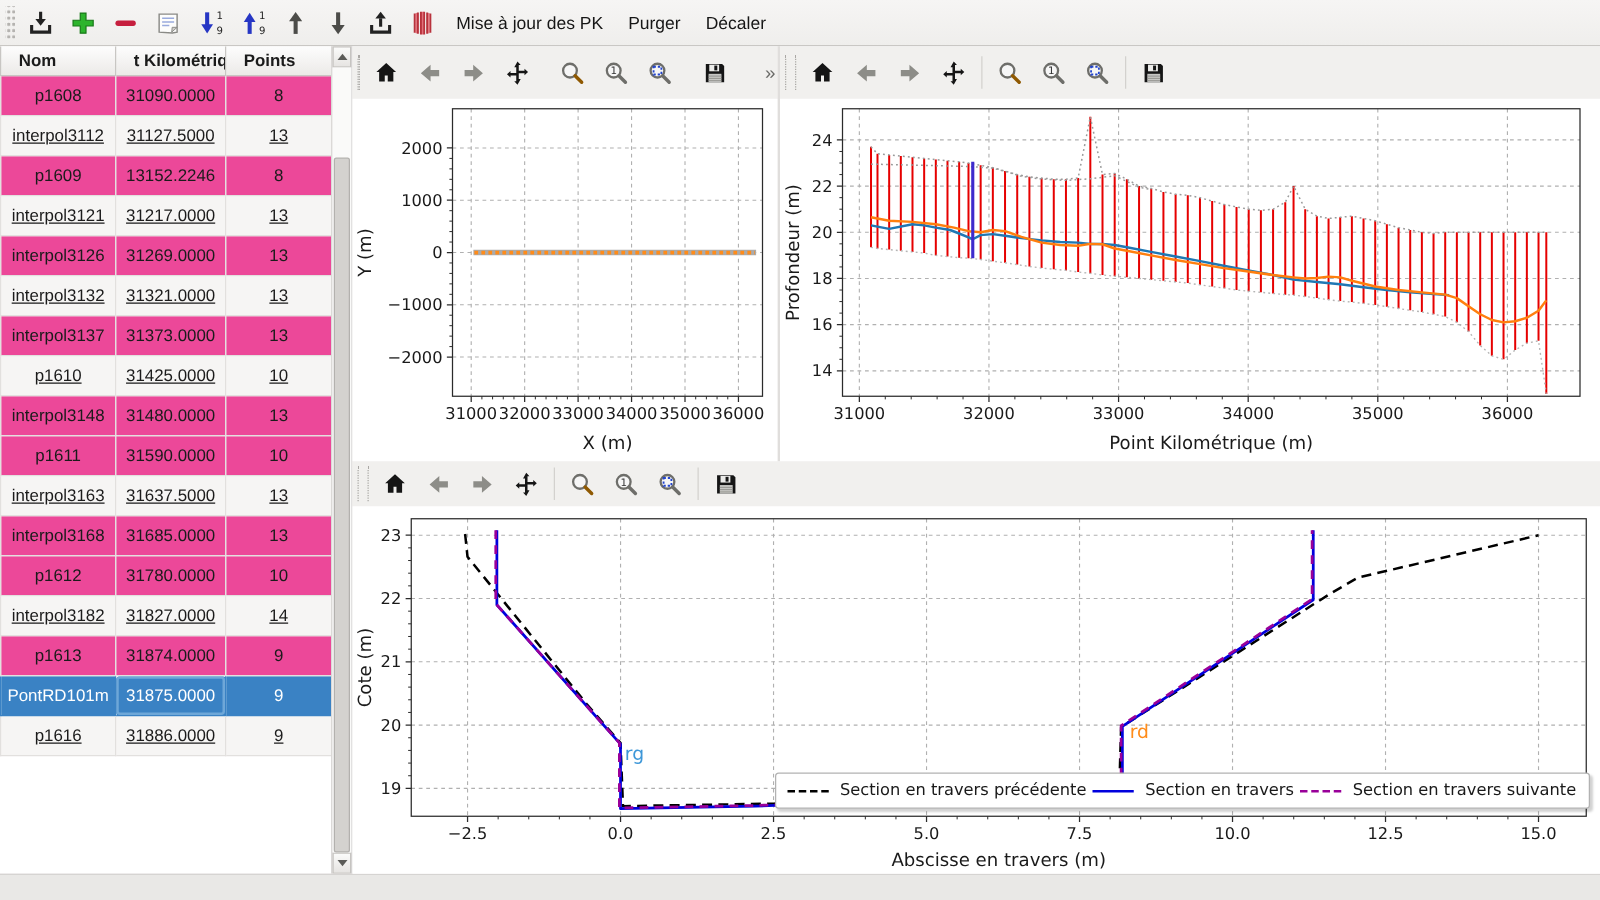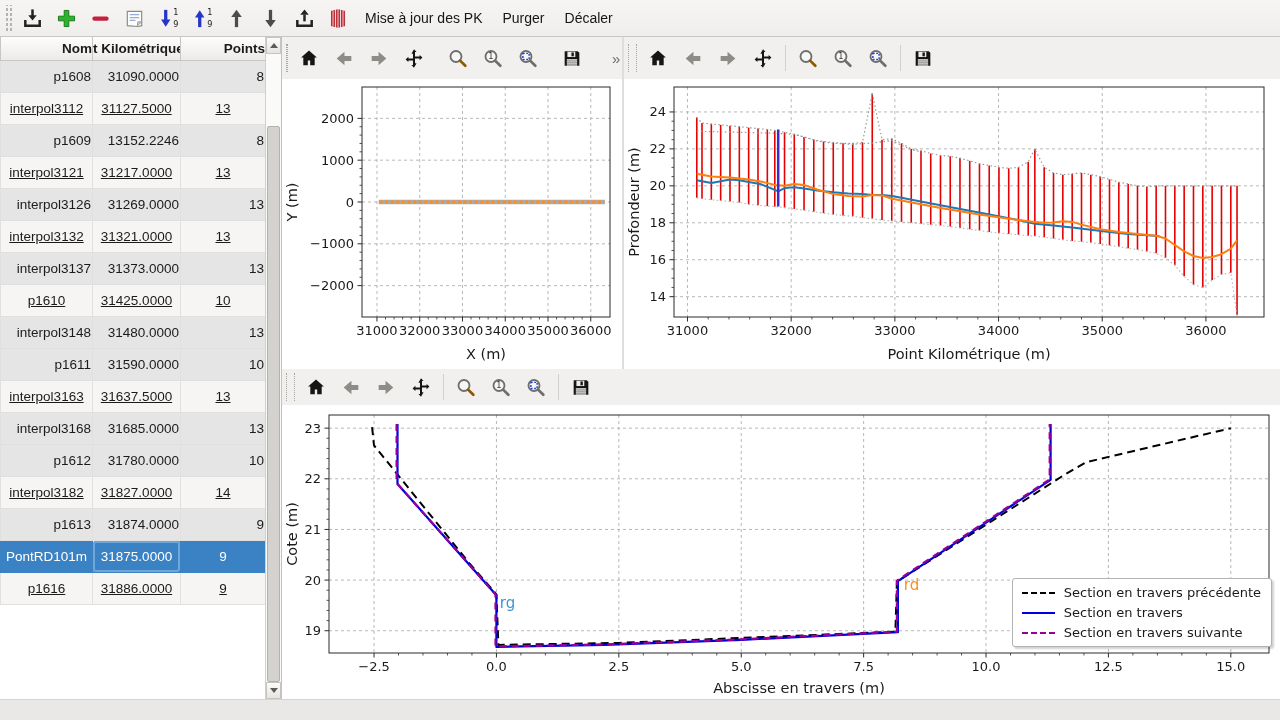--- a/index.html
+++ b/index.html
@@ -22,24 +22,24 @@
   .main{flex:1 1 auto;display:flex;min-height:0;}
   .left-pane{width:281px;flex:0 0 281px;background:#fff;border-right:1px solid #c4c2c0;
              display:flex;min-height:0;}
   .right-pane{flex:1 1 auto;display:flex;flex-direction:column;background:#f0efed;min-width:0;}
   .footer{height:20px;flex:0 0 20px;background:#e9e8e6;border-top:1px solid #d6d4d2;}
 
   
   .table-wrap{flex:1 1 auto;overflow:hidden;}
   table.sections{border-collapse:collapse;width:100%;table-layout:fixed;font-size:13.5px;color:#1b1b1b;}
   table.sections th{height:23px;font-weight:bold;background:linear-gradient(#fdfdfd,#eceae8);
-       border:1px solid #c8c6c3;border-top:none;text-align:right;overflow:hidden;white-space:nowrap;padding:0 0;margin-left:24px;}
+       border:1px solid #c8c6c3;border-top:none;text-align:left;overflow:hidden;white-space:nowrap;padding:0 14px;margin-left:24px;}
   table.sections td{height:29px;border:1px solid #e2e0de;text-align:center;overflow:hidden;white-space:nowrap;}
   table.sections tr.odd td{background:#f6f5f4;text-decoration:underline;}
-  table.sections tr.even td{background:#e5e5e5;text-align:right;}
+  table.sections tr.even td{background:#ec4899;}
   table.sections tr.selected td{background:#3a82c4;color:#ffffff;border-color:#3a82c4;margin-left:16px;}
   table.sections tr.selected td.focus-cell{box-shadow:inset 0 0 0 2px #6ea7d8;border-radius:3px;}
   col.c-nom{width:92px}col.c-pk{width:88px}col.c-pts{width:85px}
 
   
   .vscroll{width:15px;flex:0 0 15px;background:#f4f3f1;border-left:1px solid #d2d0ce;
            display:flex;flex-direction:column;}
   .sb-btn{height:15px;flex:0 0 15px;background:linear-gradient(#fbfbfa,#e6e4e2);border:1px solid #c6c4c1;
           display:flex;align-items:center;justify-content:center;}
   .sb-tri-up{width:0;height:0;border-left:4px solid transparent;border-right:4px solid transparent;border-bottom:5px solid #5b5b58;}
@@ -64,21 +64,21 @@
   .overflow{font-size:15px;color:#6b6b68;margin-left:22px;}
   .canvas-wrap{flex:1 1 auto;background:#ffffff;position:relative;overflow:hidden;}
   svg.plot{display:block;}
   text.tick{font:13px "DejaVu Sans",sans-serif;fill:#1a1a1a;}
   text.axlabel{font:14.5px "DejaVu Sans",sans-serif;fill:#1a1a1a;}
   text.annot{font:15px "DejaVu Sans",sans-serif;}
 
   
   .mpl-legend{position:absolute;right:8px;bottom:52px;background:#fff;border:1px solid #b2b2b2;
      border-radius:3px;padding:6px 10px 6px 9px;box-shadow:2px 2px 2px rgba(0,0,0,.18);
-     display:flex;flex-direction:column;gap:5px;font:13px "DejaVu Sans",sans-serif;color:#1a1a1a;margin-top:42px;}
+     display:flex;flex-direction:row;gap:5px;font:13px "DejaVu Sans",sans-serif;color:#1a1a1a;margin-top:42px;}
   .legend-row{display:flex;align-items:center;gap:9px;}
   .legend-sample{width:33px;height:0;}
 </style>
 </head>
 <body>
 
 <div class="app">
 
   <div class="toolbar">
     <div class="grip"></div>

